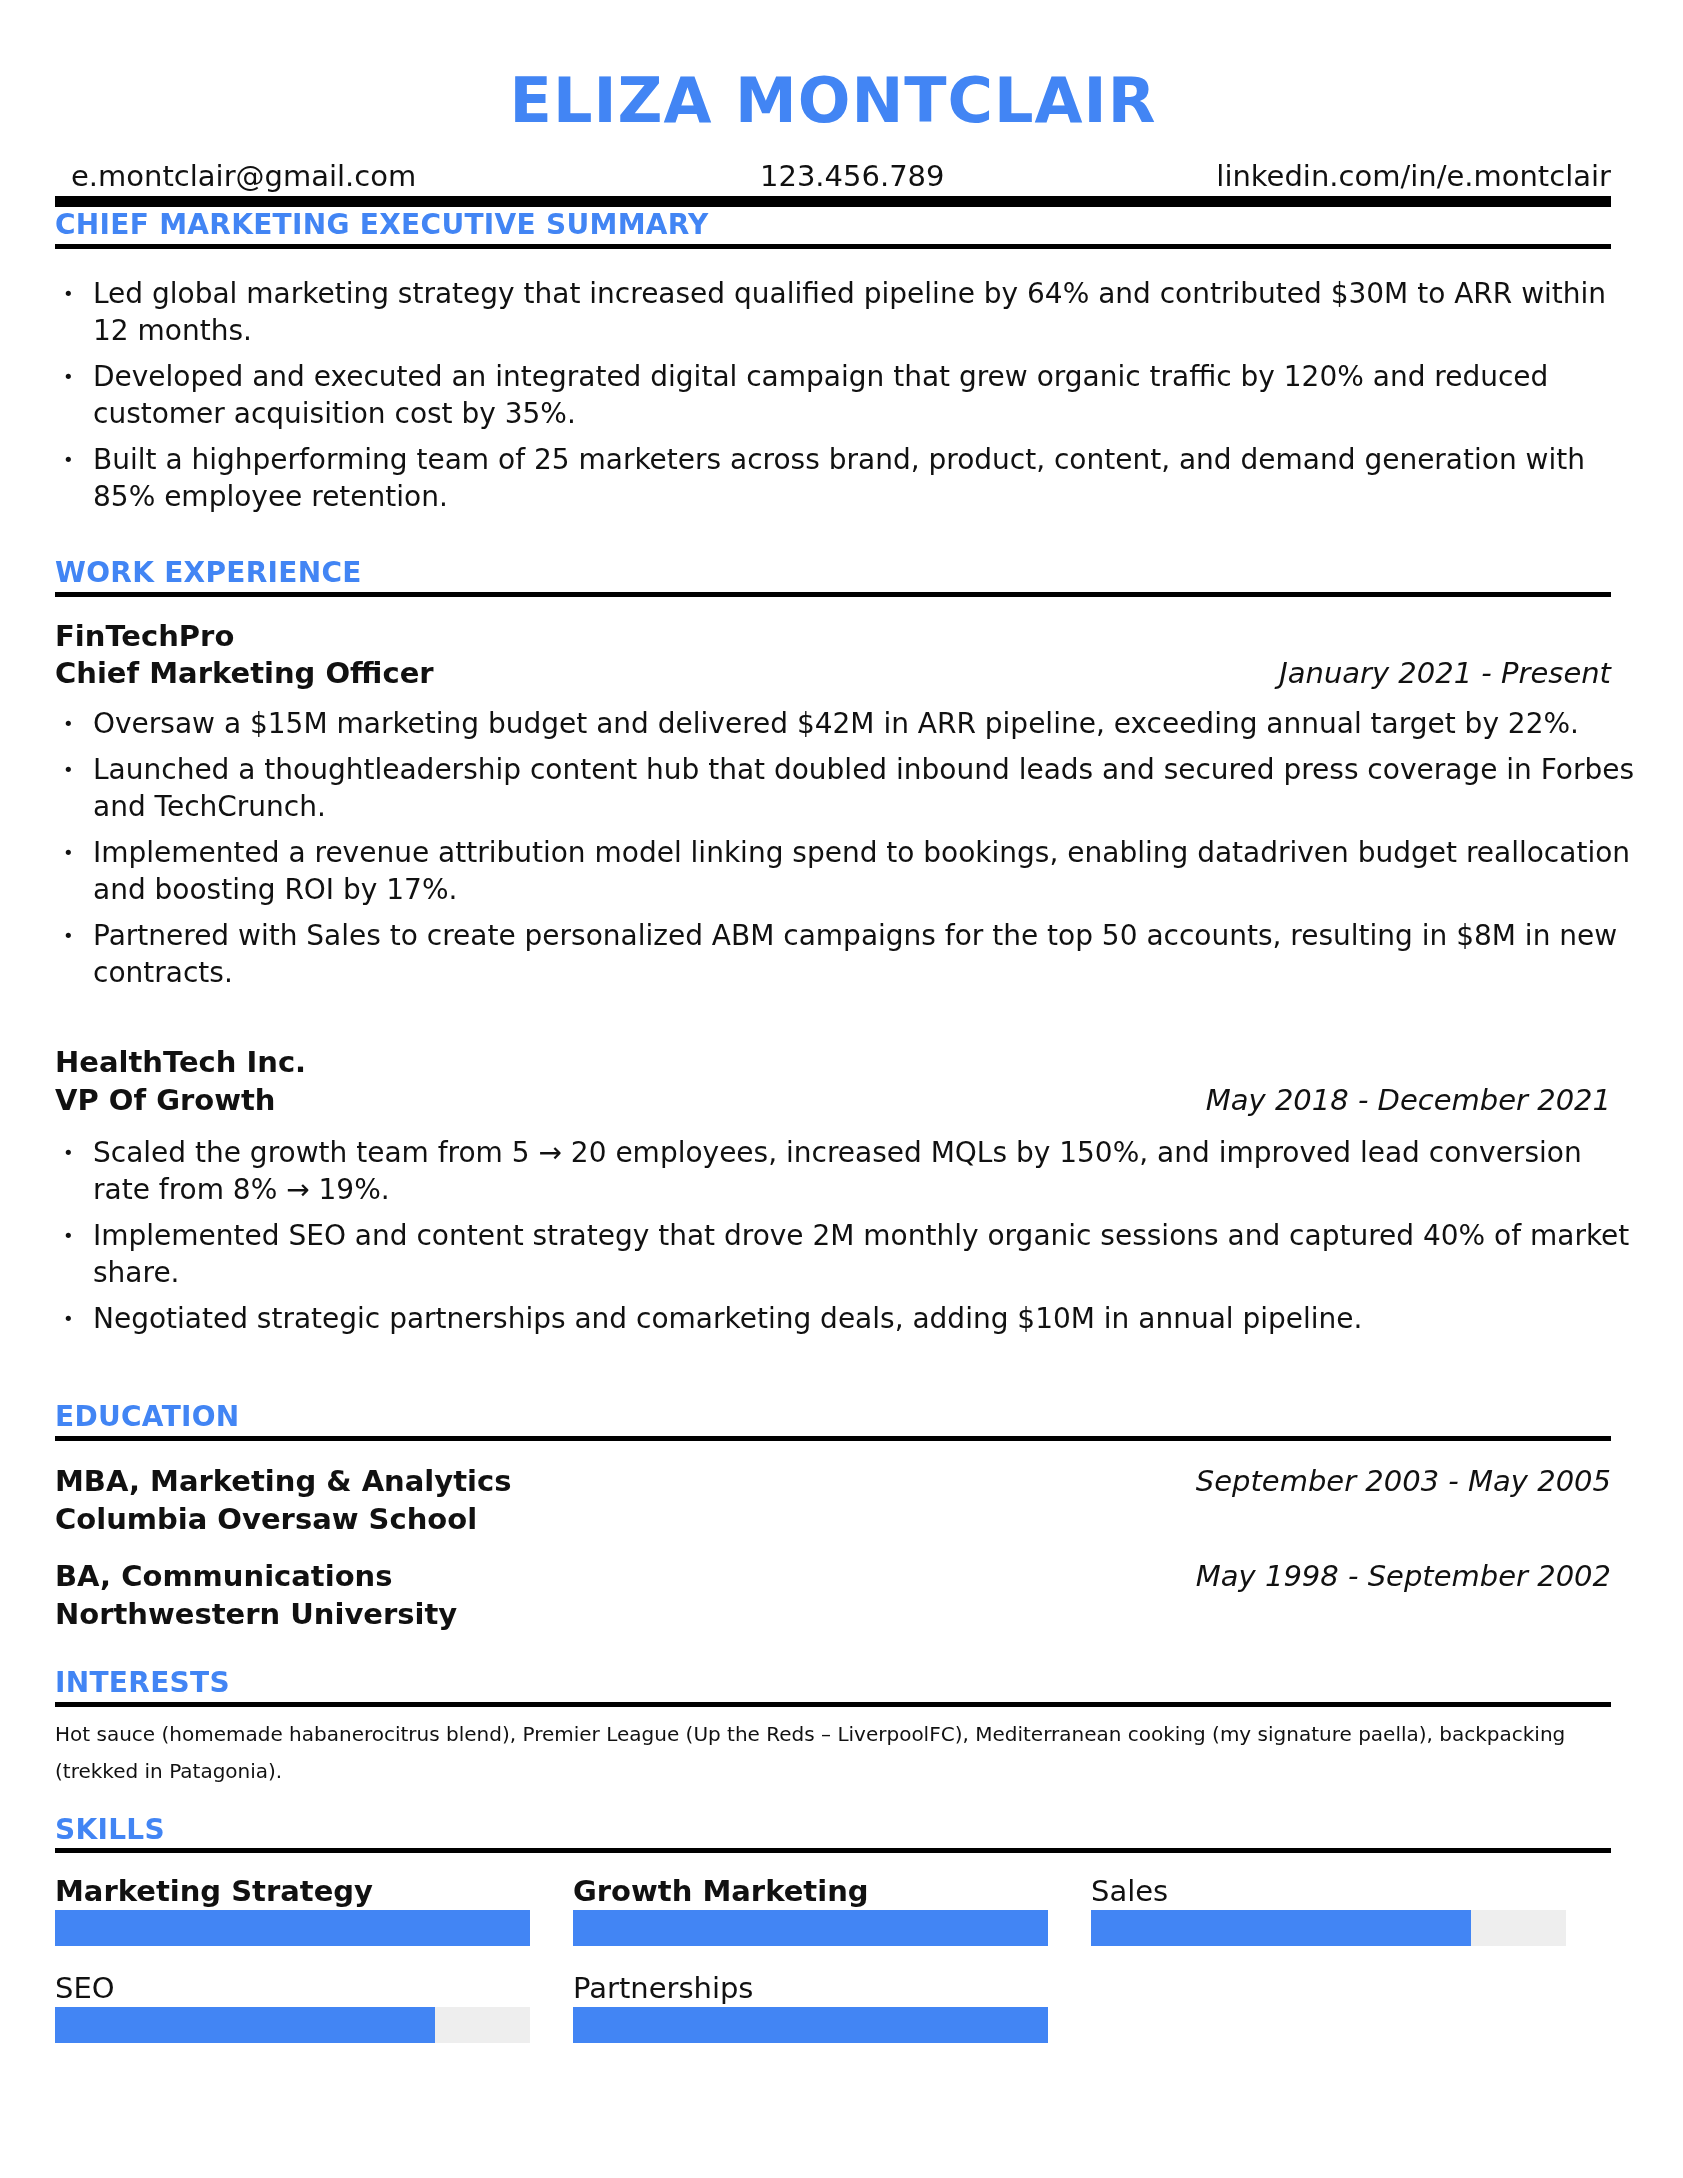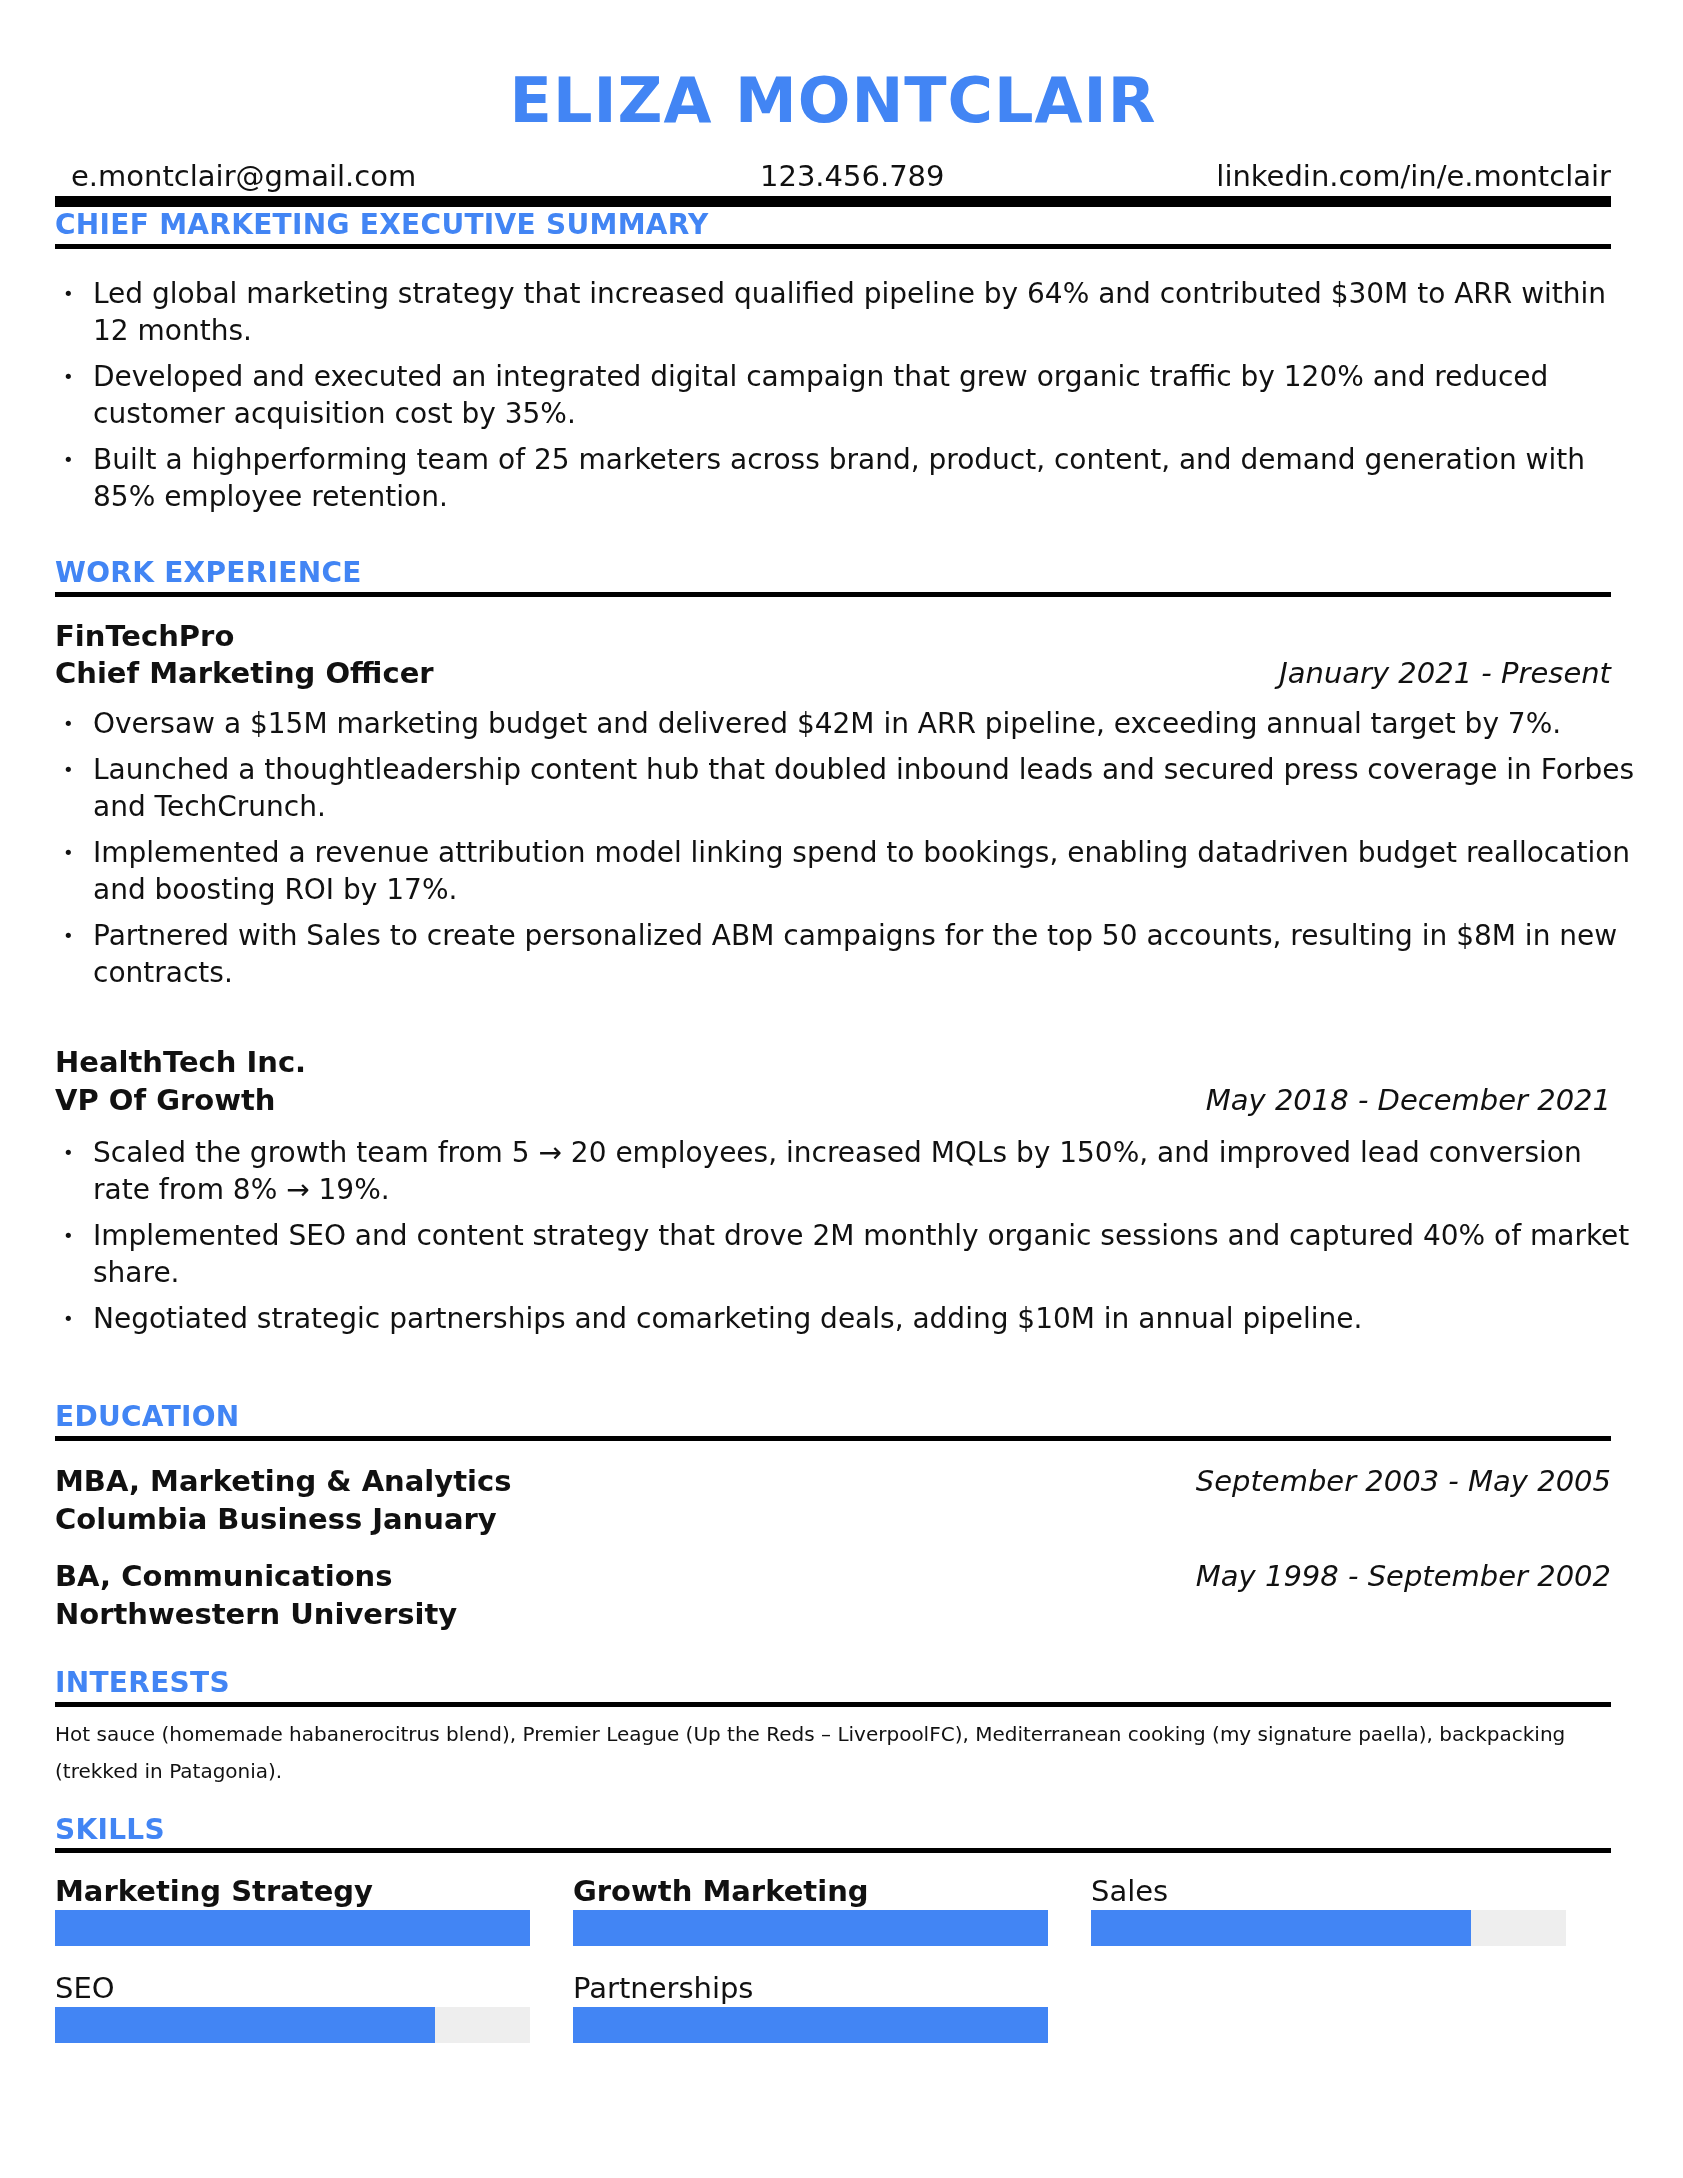--- a/index.html
+++ b/index.html
@@ -51,21 +51,21 @@
 
   <div class="h" style="top:555px;text-align:right;">WORK EXPERIENCE</div>
   <div class="rule" style="top:592px;"></div>
 
   <div class="row bold" style="top:617px;">FinTechPro</div>
   <div class="row" style="top:654px;">
     <span class="bold">Chief Marketing Officer</span>
     <span class="right ital">January 2021 - Present</span>
   </div>
   <ul class="bullets" style="top:705px;">
-    <li>Oversaw a $15M marketing budget and delivered $42M in ARR pipeline, exceeding annual target by 7%.</li>
+    <li>Oversaw a $15M marketing budget and delivered $42M in ARR pipeline, exceeding annual target by 22%.</li>
     <li>Launched a thoughtleadership content hub that doubled inbound leads and secured press coverage in Forbes and TechCrunch.</li>
     <li>Implemented a revenue attribution model linking spend to bookings, enabling datadriven budget reallocation and boosting ROI by 17%.</li>
     <li>Partnered with Sales to create personalized ABM campaigns for the top 50 accounts, resulting in $8M in new contracts.</li>
   </ul>
 
   <div class="row bold" style="top:1043px;">HealthTech Inc.</div>
   <div class="row" style="top:1081px;">
     <span class="bold">VP Of Growth</span>
     <span class="right ital">May 2018 - December 2021</span>
   </div>
@@ -73,21 +73,21 @@
     <li>Scaled the growth team from 5 → 20 employees, increased MQLs by 150%, and improved lead conversion rate from 8% → 19%.</li>
     <li>Implemented SEO and content strategy that drove 2M monthly organic sessions and captured 40% of market share.</li>
     <li>Negotiated strategic partnerships and comarketing deals, adding $10M in annual pipeline.</li>
   </ul>
 
   <div class="h" style="top:1399px;">EDUCATION</div>
   <div class="rule" style="top:1436px;"></div>
 
   <div class="row" style="top:1462px;">
     <div class="bold">MBA, Marketing &amp; Analytics</div>
-    <div class="bold">Columbia Business January</div>
+    <div class="bold">Columbia Oversaw School</div>
     <span class="right ital">September 2003 - May 2005</span>
   </div>
   <div class="row" style="top:1557px;">
     <div class="bold">BA, Communications</div>
     <div class="bold">Northwestern University</div>
     <span class="right ital">May 1998 - September 2002</span>
   </div>
 
   <div class="h" style="top:1665px;">INTERESTS</div>
   <div class="rule" style="top:1702px;"></div>

